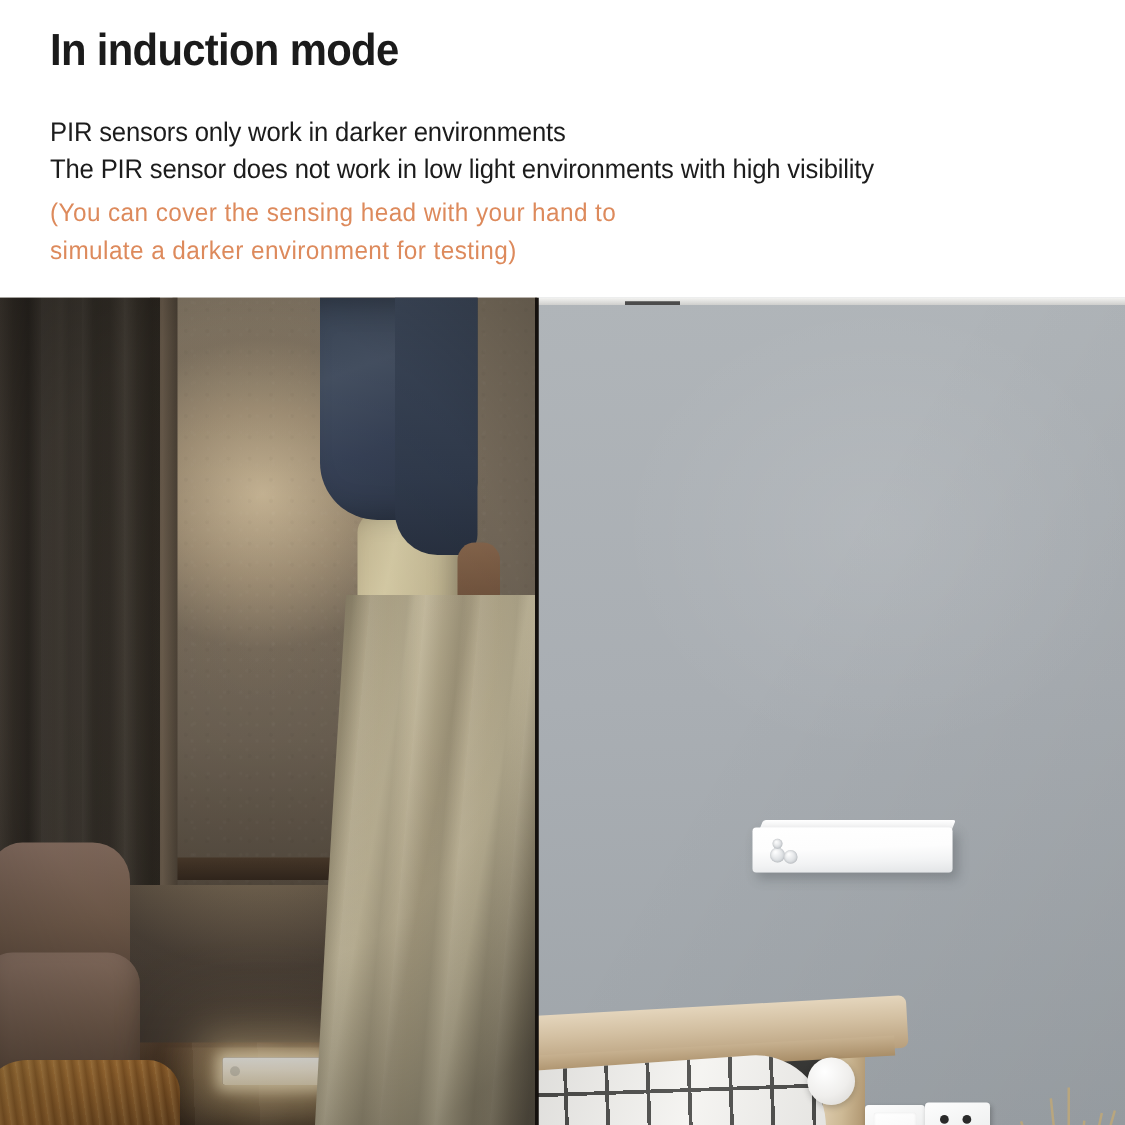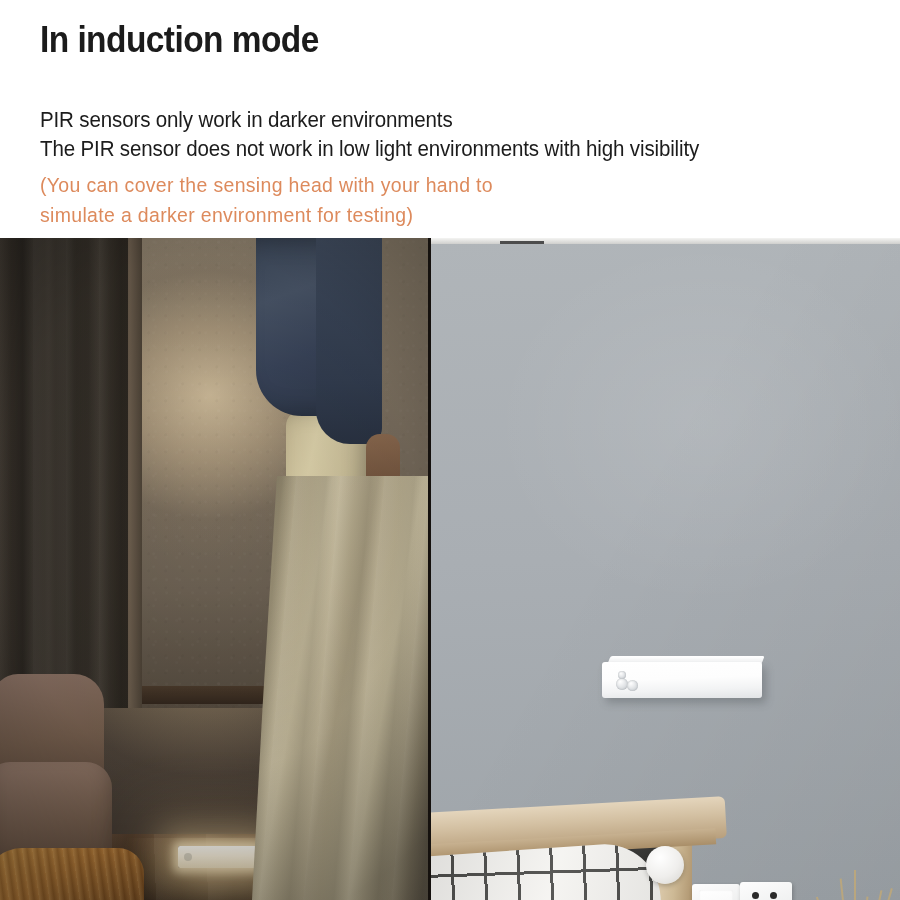--- a/index.html
+++ b/index.html
@@ -45,21 +45,20 @@
     transform: scaleX(0.93);
     transform-origin: left center;
     white-space: nowrap;
   }
 
   .desc-block {
     position: absolute;
     left: 24px;
     top: 92px;
     width: 860px;
-    margin-top: 14px;
   }
 
   .desc-line {
     font-family: "Liberation Sans", sans-serif;
     font-size: 21.5px;
     font-weight: normal;
     color: #1c1c1c;
     line-height: 29px;
     letter-spacing: -0.15px;
     transform: scaleX(0.955);

